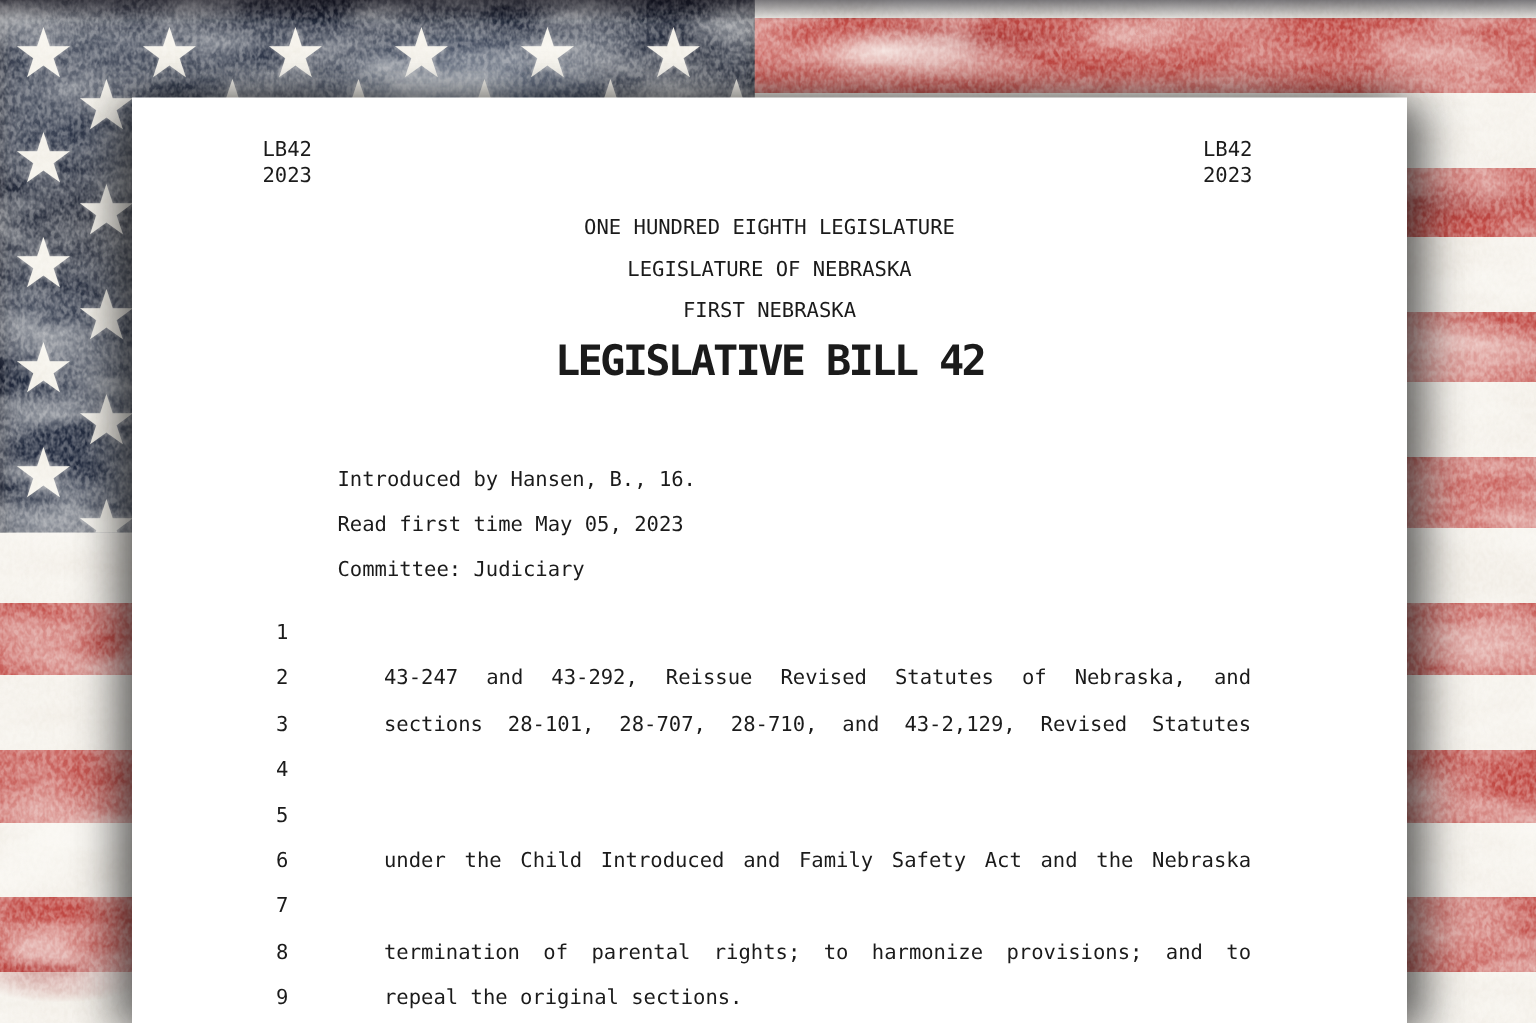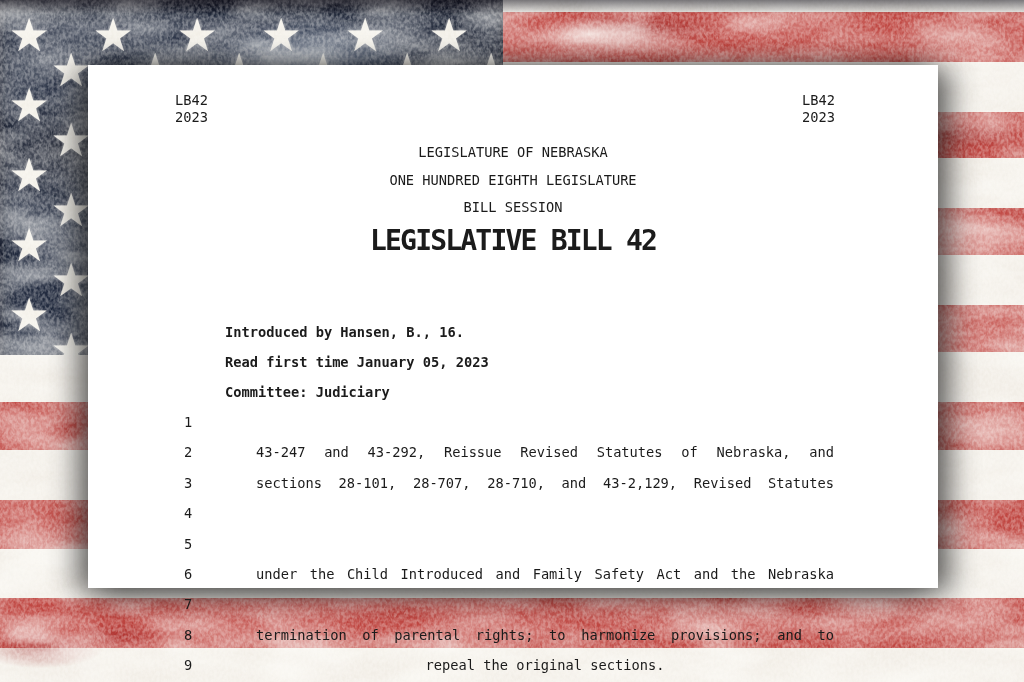--- a/index.html
+++ b/index.html
@@ -58,41 +58,41 @@
       radial-gradient(90px 26px  at 40px 650px,  rgba(150,25,25,.45),   transparent 70%),
       radial-gradient(70px 20px  at 120px 635px, rgba(150,25,25,.35),   transparent 70%);
   }
 
   .grunge{ position:absolute; inset:0; z-index:4; pointer-events:none; }
 
   .topedge{ position:absolute; left:0; top:0; right:0; height:14px; z-index:5; pointer-events:none;
     background:linear-gradient(180deg, rgba(22,20,30,.55), rgba(22,20,30,0)); }
 
   
-  .page{ position:absolute; left:88px; top:65px; width:850px; height:523px; z-index:10;
+  .page{ position:absolute; left:88px; top:65px; width:850px; height:617px; z-index:10;
     background:var(--page); color:var(--ink); font-size:13.7px;
     box-shadow: 0 0 26px rgba(20,20,20,.50),
                 16px 6px 24px rgba(40,40,40,.45),
                -16px 6px 24px rgba(40,40,40,.40);
   }
 
   .id-left  { position:absolute; left:87px;  top:27px; line-height:17px; }
   .id-right { position:absolute; left:714px; top:27px; line-height:17px; }
 
   .center-lines{ position:absolute; left:0; right:0; top:74px; text-align:center; line-height:27.5px; }
 
   .title{ position:absolute; left:0; right:0; top:159px; text-align:center;
     font-size:28px; font-weight:bold; letter-spacing:-1.8px; line-height:34px; }
 
-  .intro{ position:absolute; left:137px; top:252px; line-height:30.2px;font-weight:bold; }
+  .intro{ position:absolute; left:137px; top:240px; line-height:30.2px; }
 
   .body-lines{ position:absolute; left:0; right:0; top:342px; }
   .bline{ position:relative; height:30.4px; line-height:30.4px; }
   .lnum { position:absolute; left:96px; top:0; }
-  .ltext{ margin-left:126px; width:620px;text-align:center; }
+  .ltext{ margin-left:126px; width:620px; }
   .ltext.just{ text-align:justify; text-align-last:justify; }
   .ltext.ind { padding-left:42px; }
 </style>
 </head>
 <body>
 
 <div class="stage">
 
   <div class="flag">
     <div class="stripes"></div>
@@ -182,30 +182,30 @@
       <div>LB42</div>
       <div>2023</div>
     </div>
 
     <div class="id-right">
       <div>LB42</div>
       <div>2023</div>
     </div>
 
     <div class="center-lines">
+      <div>ONE HUNDRED EIGHTH LEGISLATURE</div>
       <div>LEGISLATURE OF NEBRASKA</div>
-      <div>ONE HUNDRED EIGHTH LEGISLATURE</div>
-      <div>BILL SESSION</div>
+      <div>FIRST NEBRASKA</div>
     </div>
 
     <div class="title">LEGISLATIVE BILL 42</div>
 
     <div class="intro">
       <div>Introduced by Hansen, B., 16.</div>
-      <div>Read first time January 05, 2023</div>
+      <div>Read first time May 05, 2023</div>
       <div>Committee: Judiciary</div>
     </div>
 
     <div class="body-lines" id="body-lines">
         <div class="bline">
           <span class="lnum">1</span>
         </div>
         <div class="bline">
           <span class="lnum">2</span>
           <div class="ltext ind just">43-247 and 43-292, Reissue Revised Statutes of Nebraska, and</div>

